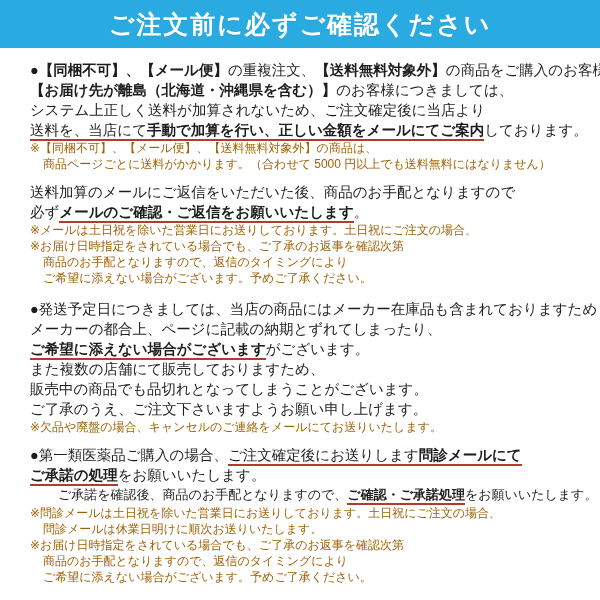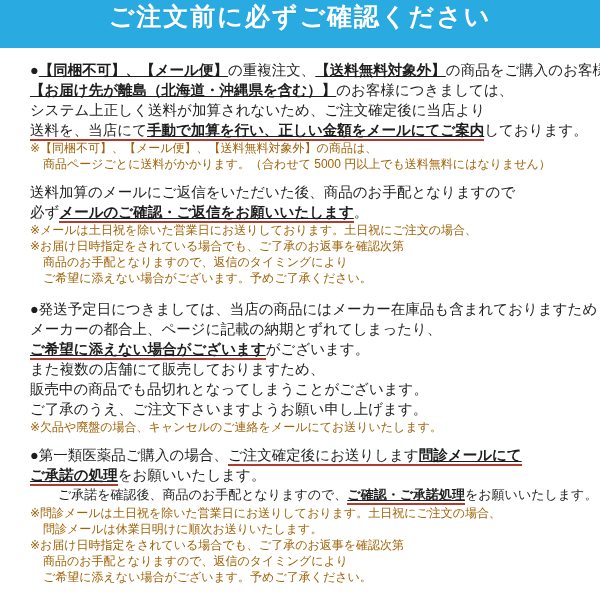--- a/index.html
+++ b/index.html
@@ -4,35 +4,35 @@
 <style>
   :root { --underline:#b23a2e; --ink:#1d1d1d; --accent:#29abe2; }
   html,body { margin:0; padding:0; }
   body {
     width:600px; height:600px; background:#ffffff; overflow:hidden;
     font-family:"Liberation Sans","DejaVu Sans",sans-serif;
     color:var(--ink);
   }
   .header {
     height:48px; background:var(--accent);
-    display:flex; align-items:flex-start; justify-content:center;
+    display:flex; align-items:center; justify-content:center;
   }
   .header-title {
     color:#ffffff; font-size:25px; font-weight:bold; letter-spacing:2px;
     text-shadow:0 1px 0 rgba(0,0,0,0.08);
   }
   .content { padding:12px 20px 0 30px; }
   .section { margin-bottom:10px; }
   .section:nth-of-type(2) { margin-bottom:13px; }
   .section:last-of-type { margin-bottom:0; }
   .line { font-size:14.5px; line-height:20px; white-space:nowrap; }
   .line.sm { font-size:13px;margin-left:28px; }
   .note { font-size:12px; line-height:16px; white-space:nowrap; color:#a16207; }
   .note.indent { padding-left:13px; }
-  .seg.b { font-weight:bold;text-decoration:underline; }
+  .seg.b { font-weight:bold; }
   .seg.u { border-bottom:2px solid var(--underline); padding-bottom:1px; }
 </style>
 </head>
 <body>
 
 <div class="header" style="background: rgb(41, 171, 226);">
   <div class="header-title" style="color: rgb(255, 255, 255);">ご注文前に必ずご確認ください</div>
 </div>
 
 <div class="content">

